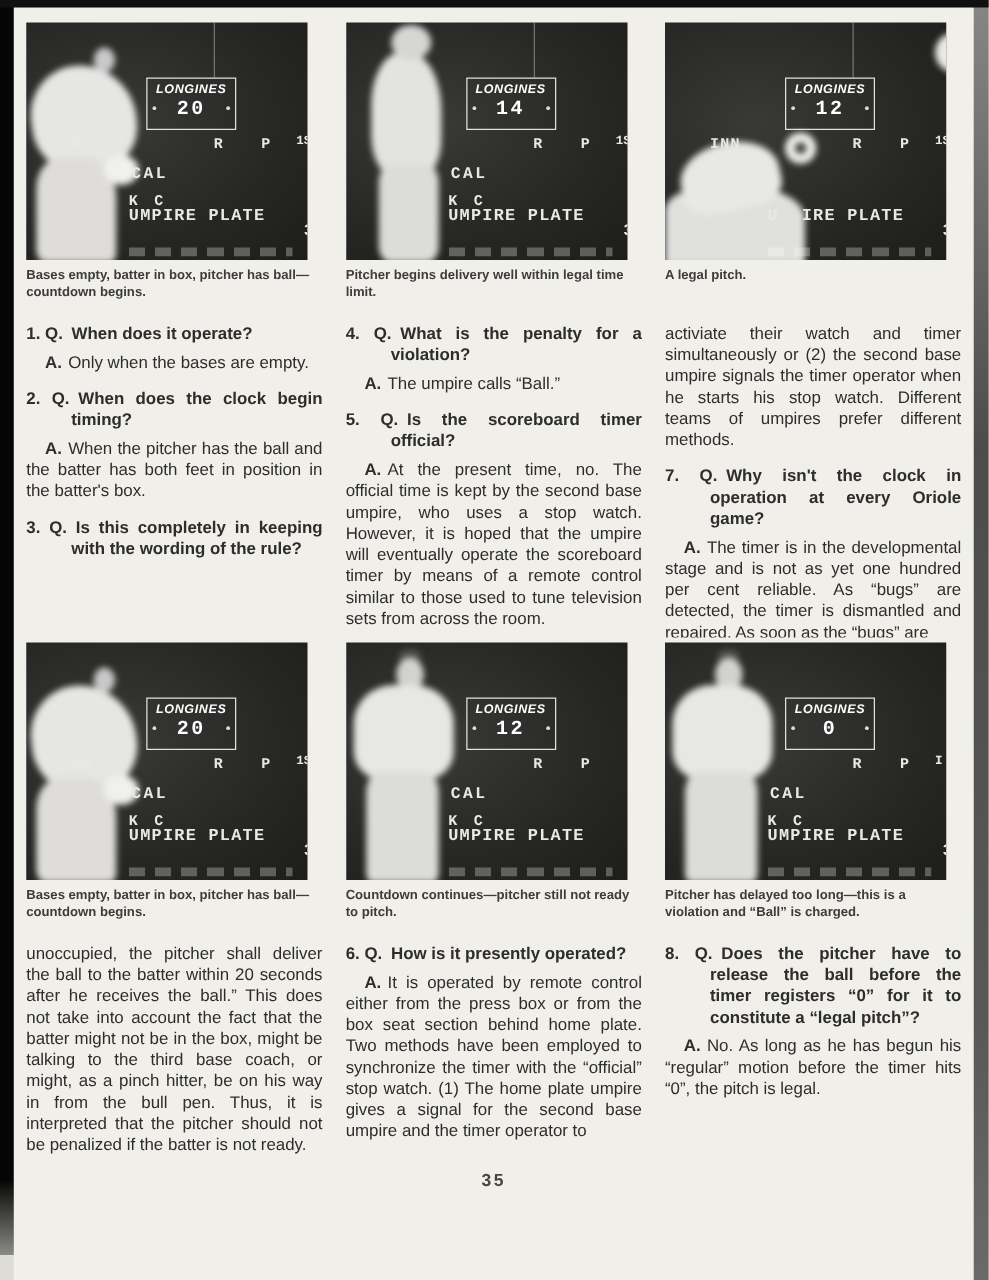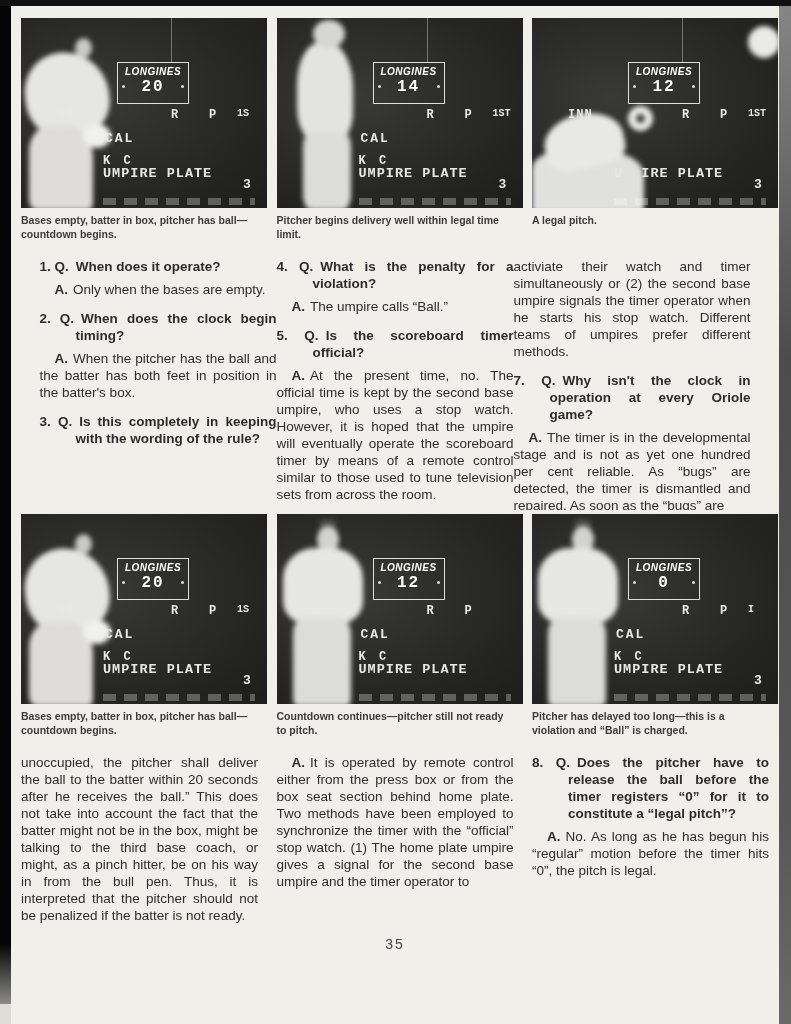--- a/index.html
+++ b/index.html
@@ -15,22 +15,22 @@
 
   .title{margin:14px 0 0;text-align:center;font-size:35px;font-weight:bold;
     letter-spacing:1px;word-spacing:13px;color:#d2473e;}
 
   .row{display:flex;justify-content:space-between;padding:0 10px;}
   .photos-row{margin-top:12px;}
   .photos-row-2{margin-top:4px;}
   figure.cell{margin:0;width:237px;}
 
   
-  .photo{width:206px;height:190px;position:relative;overflow:hidden;
-    background:radial-gradient(ellipse at 32% 42%, #393937 0%, #262624 62%, #1d1d1c 100%);padding-left:40px;}
+  .photo{width:225px;height:190px;position:relative;overflow:hidden;
+    background:radial-gradient(ellipse at 32% 42%, #393937 0%, #262624 62%, #1d1d1c 100%);}
   .sb{position:absolute;color:#e8e8e4;font-family:"Liberation Mono","DejaVu Sans Mono",monospace;font-weight:bold;}
   .sb-inn{left:36px;top:90px;font-size:12px;letter-spacing:1px;}
   .sb-r{left:150px;top:90px;font-size:12px;}
   .sb-p{left:188px;top:90px;font-size:12px;}
   .sb-first{left:216px;top:90px;font-size:10px;}
   .sb-cal{left:84px;top:113px;font-size:13px;letter-spacing:2px;}
   .sb-kc{left:82px;top:136px;font-size:12px;letter-spacing:3px;}
   .sb-umpire{left:82px;top:148px;font-size:13.5px;letter-spacing:1px;white-space:pre;}
   .sb-num{left:222px;top:159px;font-size:13px;}
   .lbox{position:absolute;left:96px;top:44px;width:70px;height:40px;border:1px solid rgba(255,255,255,.85);}
@@ -61,31 +61,31 @@
   .pose-follow .f-arm{left:216px;top:8px;width:32px;height:32px;background:#e9e9e7;border-radius:50%;}
   .pose-facing .f-cap{left:42px;top:5px;width:18px;height:12px;background:#4e4e4c;border-radius:50%;}
   .pose-facing .f-head{left:40px;top:12px;width:22px;height:27px;background:#d2d2d0;border-radius:50%;}
   .pose-facing .f-torso{left:6px;top:34px;width:80px;height:76px;background:#e7e7e5;border-radius:40% 40% 30% 30%;}
   .pose-facing .f-legs{left:16px;top:104px;width:58px;height:88px;background:#dcdcda;border-radius:18% 18% 8% 8%;}
 
   .caption{margin:6px 0 0;font-size:10.5px;font-weight:bold;color:#3c3c3c;line-height:1.3;height:30px;}
 
   
   .qa-row{margin-top:14px;overflow:hidden;}
-  .qa-top{height:252px;justify-content:center;}
+  .qa-top{height:252px;}
   .qa-bottom{height:178px;}
   .col{width:237px;font-size:13.5px;color:#2d2d2d;text-align:justify;line-height:1.26;}
   .col > :first-child{margin-top:0;}
   .q{font-weight:bold;margin:12px 0 6px;padding-left:36px;text-indent:-36px;}
   .q .qp{margin-right:7px;}
   .a{margin:0 0 4px;text-indent:15px;}
   .a .al{font-weight:bold;margin-right:5px;}
   .cont{margin:0 0 4px;}
 
-  .pagenum{text-align:center;font-weight:normal;font-size:14px;letter-spacing:2px;color:#454545;margin-top:4px;}
+  .pagenum{text-align:center;font-weight:bold;font-size:14px;letter-spacing:2px;color:#454545;margin-top:4px;}
 </style>
 </head>
 <body>
 
 <div class="edge-top"></div>
 <div class="edge-left"></div>
 <div class="edge-right"></div>
 
 <div class="page">
 
@@ -267,20 +267,21 @@
       </div>
       <figcaption class="caption">Pitcher has delayed too long—this is a violation and “Ball” is charged.</figcaption>
     </figure>
   </div>
 
   <div class="row qa-row qa-bottom">
     <div class="col">
       <p class="cont"><span>unoccupied, the pitcher shall deliver the ball to the batter within 20 seconds after he receives the ball.” This does not take into account the fact that the batter might not be in the box, might be talking to the third base coach, or might, as a pinch hitter, be on his way in from the bull pen. Thus, it is interpreted that the pitcher should not be penalized if the batter is not ready.</span></p>
     </div>
     <div class="col">
+      <p class="q"><span class="qp">6. Q.</span><span>How is it presently operated?</span></p>
       <p class="a"><span class="al">A.</span><span>It is operated by remote control either from the press box or from the box seat section behind home plate. Two methods have been employed to synchronize the timer with the “official” stop watch. (1) The home plate umpire gives a signal for the second base umpire and the timer operator to</span></p>
     </div>
     <div class="col">
       <p class="q"><span class="qp">8. Q.</span><span>Does the pitcher have to release the ball before the timer registers “0” for it to constitute a “legal pitch”?</span></p>
       <p class="a"><span class="al">A.</span><span>No. As long as he has begun his “regular” motion before the timer hits “0”, the pitch is legal.</span></p>
     </div>
   </div>
 
   <div class="pagenum">35</div>
 </div>

